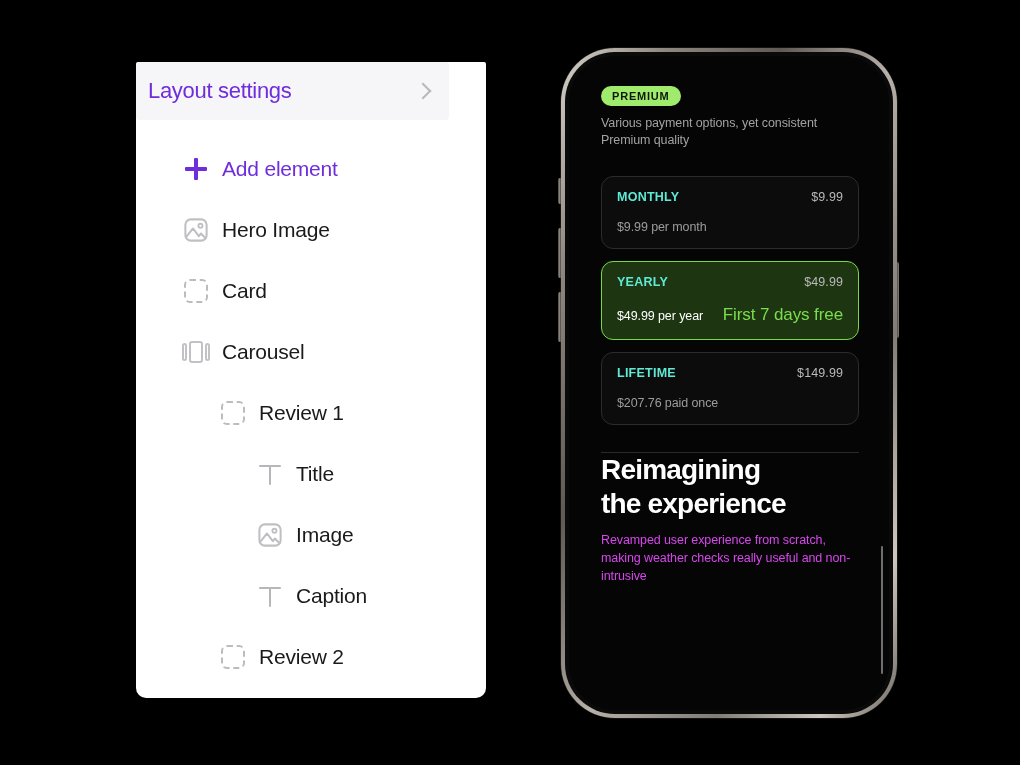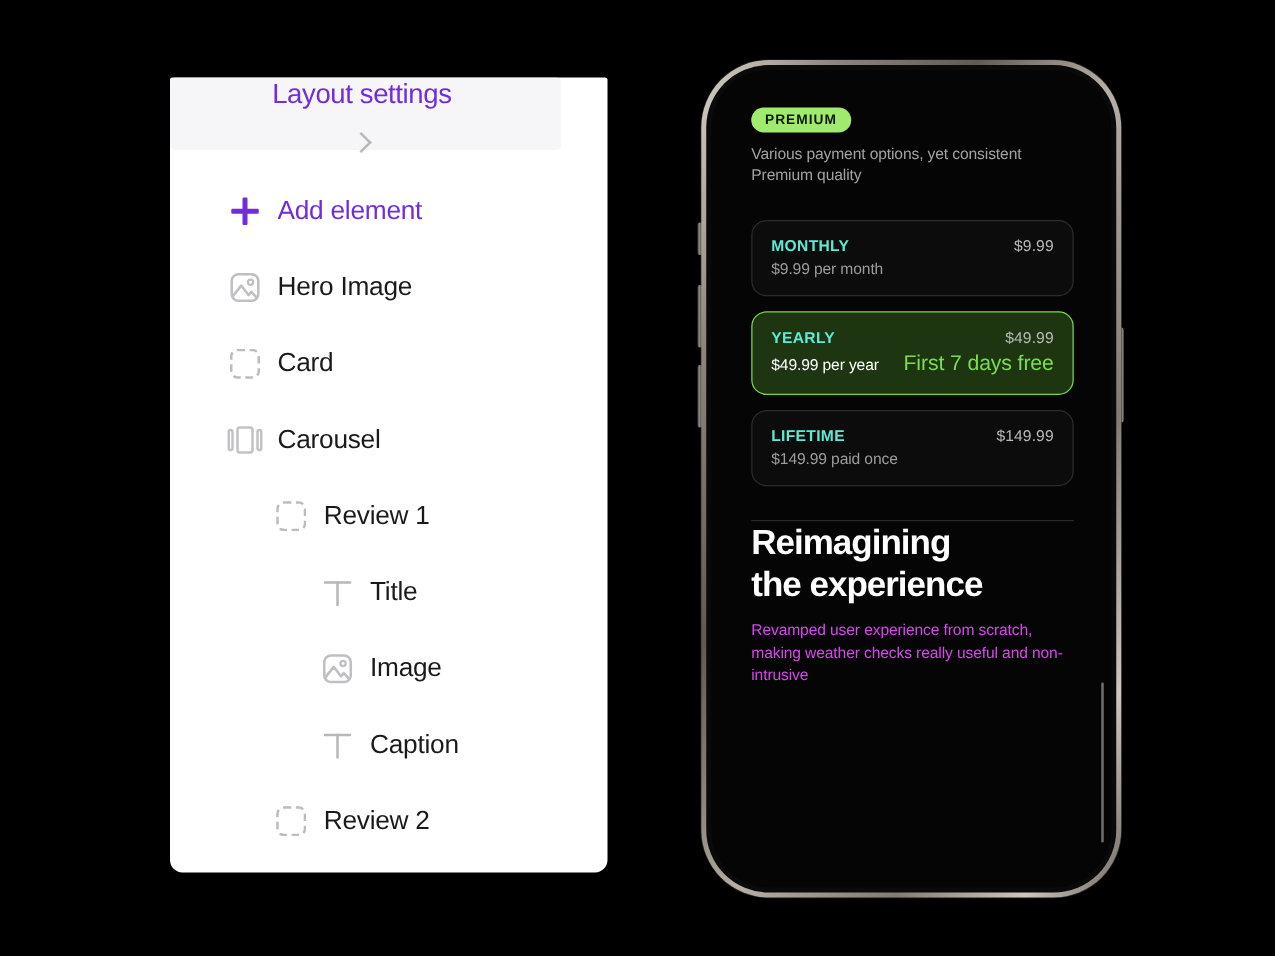--- a/index.html
+++ b/index.html
@@ -41,21 +41,20 @@
 
   
   #row-layout-settings {
     left: 36px; top: 17px;
     width: 313px; height: 58px;
     background: #f6f5f8;
     border-radius: 4px;
     display: flex; align-items: center;
     padding: 0 18px 0 12px;
     justify-content: space-between;
-    flex-direction: column;
   }
   #row-layout-settings .ls-text {
     font-size: 22px;
     color: #6f2ddb;
     letter-spacing: -0.3px;
   }
   .chevron-right {
     width: 12px; height: 12px;
     border-right: 2.6px solid #b9b9bd;
     border-top: 2.6px solid #b9b9bd;
@@ -191,21 +190,21 @@
   .plan-line {
     display: flex; justify-content: space-between; align-items: baseline;
   }
   .plan-name {
     font-size: 12.5px; font-weight: bold; color: #5eead4; letter-spacing: 0.25px;
   }
   .plan-price { font-size: 12.5px; color: #b9b9b9; letter-spacing: 0.1px; }
   .plan-sub { font-size: 12.5px; color: #9c9c9c; letter-spacing: -0.1px; }
   .plan-card.selected .plan-sub { color: #ffffff; }
   .plan-note { font-size: 17px; color: #7ade4c; letter-spacing: -0.1px; }
-  .plan-line.second { margin-top: 4px; }
+  .plan-line.second { margin-top: 16px; }
 
   #divider {
     margin-top: 27px;
     height: 1px;
     background: #2a2a2a;
   }
 
   #feature-title {
     font-size: 28px;
     font-weight: bold;
@@ -357,21 +356,21 @@
                 <span class="plan-note">First 7 days free</span>
               </div>
             </div>
 
             <div class="plan-card">
               <div class="plan-line">
                 <span class="plan-name">LIFETIME</span>
                 <span class="plan-price">$149.99</span>
               </div>
               <div class="plan-line second">
-                <span class="plan-sub">$149.99 paid once</span>
+                <span class="plan-sub">$207.76 paid once</span>
                 <span class="plan-note"></span>
               </div>
             </div>
 
           </div>
 
           <div id="divider"></div>
 
           <div id="feature-title">
             <div>Reimagining</div>

